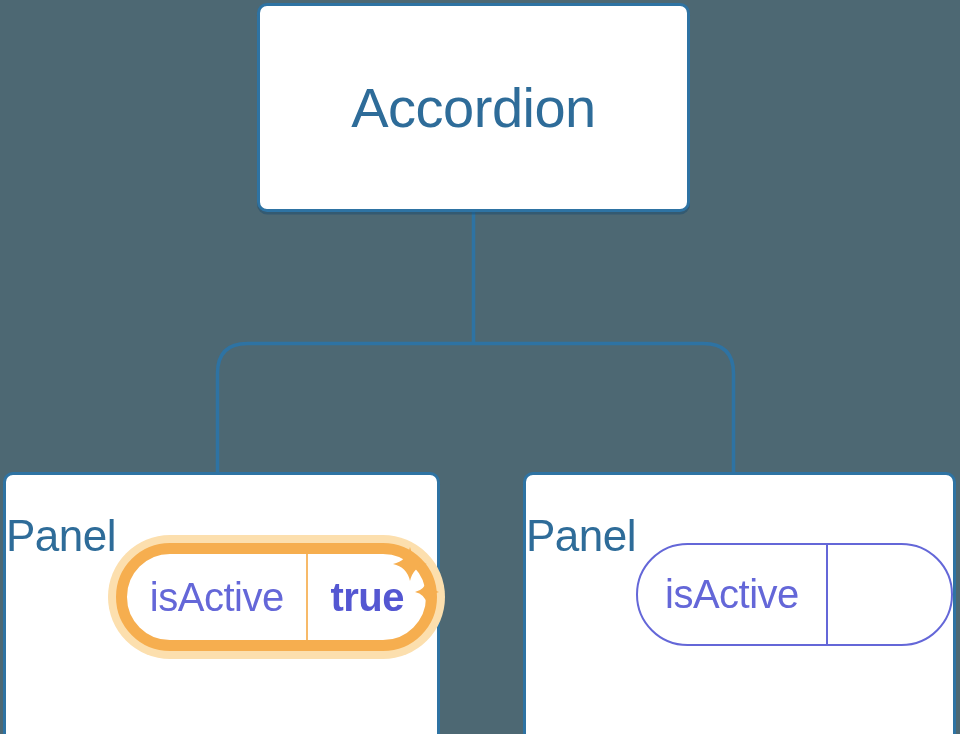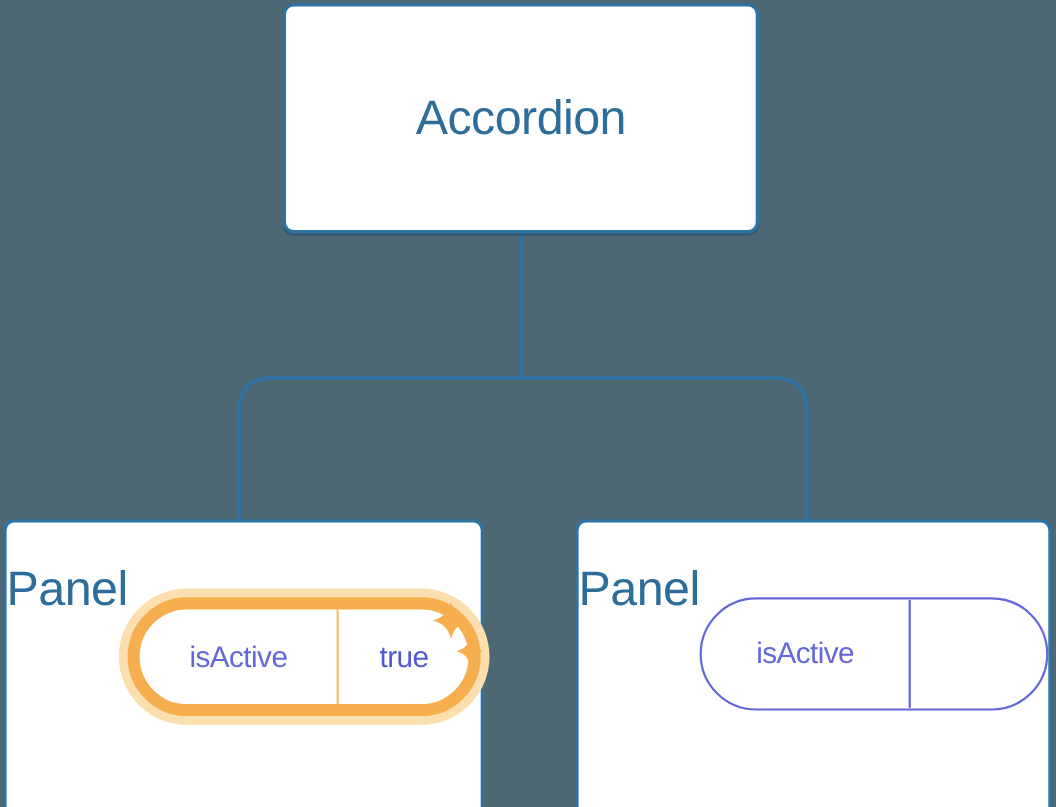--- a/index.html
+++ b/index.html
@@ -45,21 +45,21 @@
 
   .node-root {
     left: 257px; top: 3px;
     width: 433px; height: 209px;
     display: flex;
     align-items: center;
     justify-content: center;
   }
 
   .root-label {
-    font-size: 44px;
+    font-size: 56px;
     letter-spacing: -0.5px;
     color: var(--node-text-blue);
   }
 
   .node-panel {
     top: 472px;
     width: 437px; height: 288px;
     display: flex;
     flex-direction: row;
     align-items: flex-start;
@@ -90,28 +90,28 @@
   }
   .state-pill.inactive {
     width: 368px; height: 103px;
     border: 2.5px solid var(--state-purple);
   }
 
   .pill-cell {
     display: flex;
     align-items: center;
     justify-content: center;
-    font-size: 27px;
+    font-size: 40px;
     letter-spacing: -0.5px;
     color: var(--state-purple);
   }
   .pill-cell.key { flex: 0 0 60%; }
   .pill-cell.val { flex: 1 1 auto; }
   .pill-cell.val.bold {
-    font-weight: normal;
+    font-weight: bold;
     color: var(--state-value-purple);
   }
 
   .pill-divider {
     width: 2.5px;
     align-self: stretch;
     flex: 0 0 auto;
   }
   .state-pill.active   .pill-divider { background: var(--highlight-orange); opacity: 0.85; width: 2px; }
   .state-pill.inactive .pill-divider { background: var(--state-purple); }

